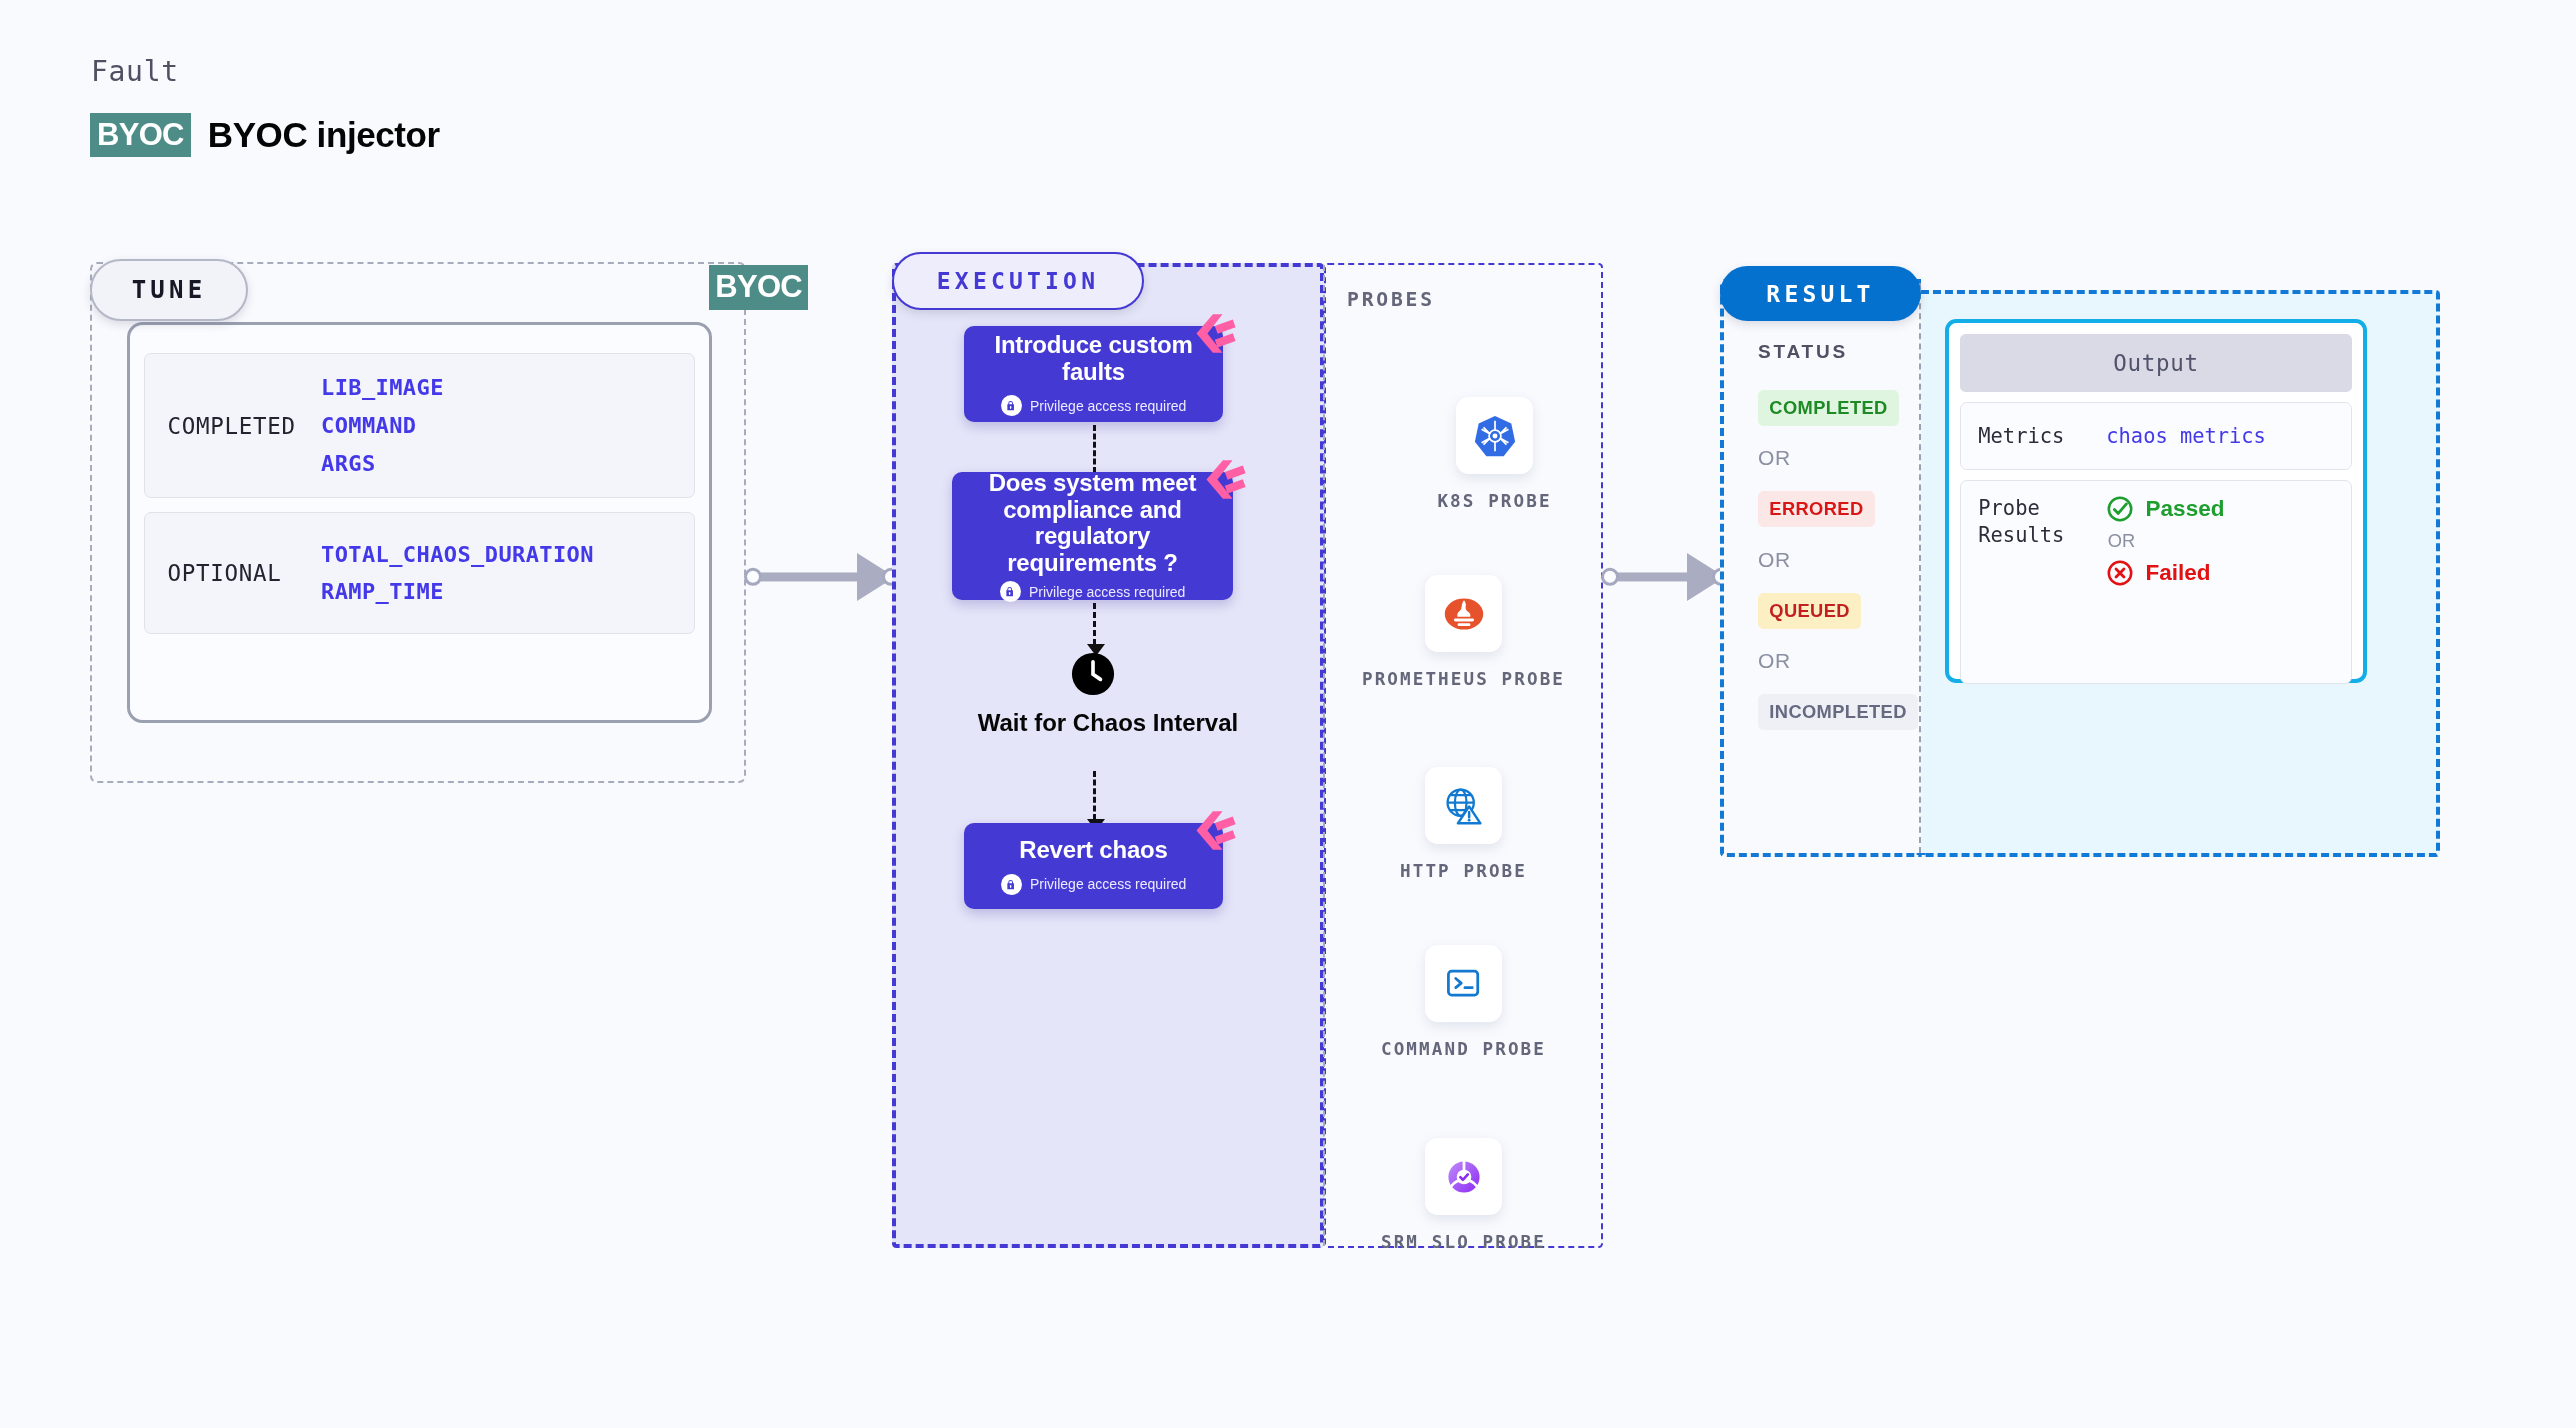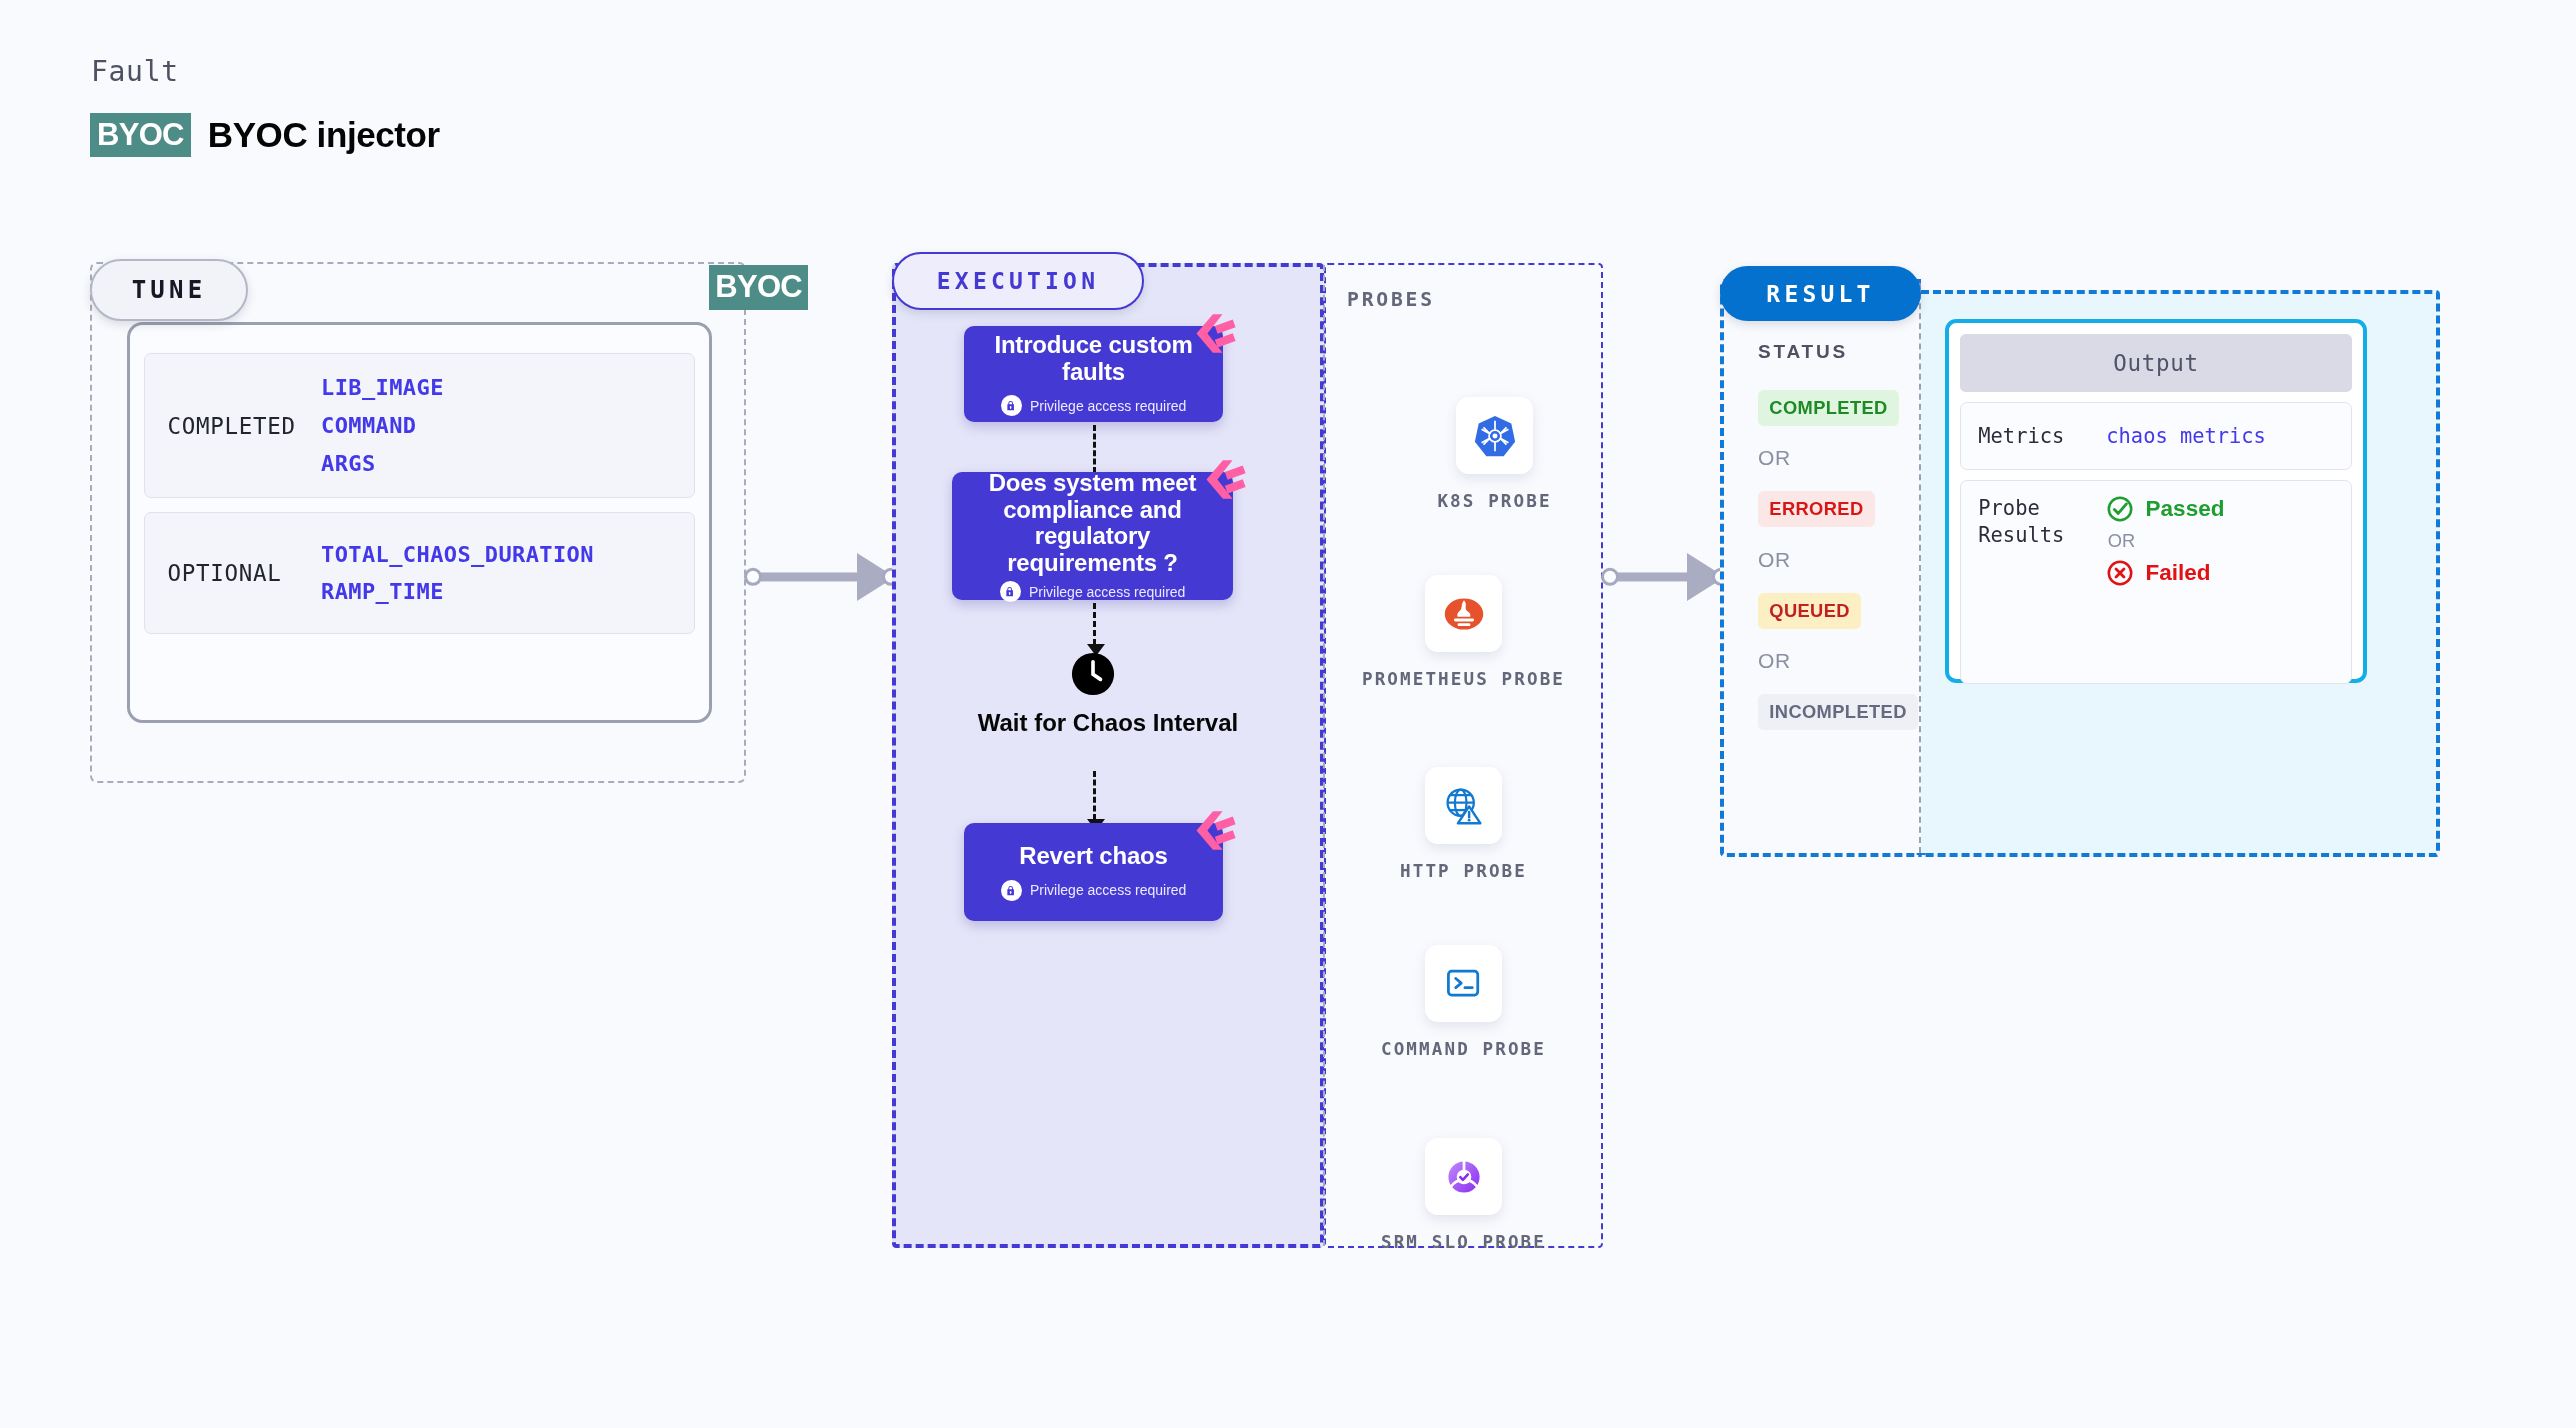--- a/index.html
+++ b/index.html
@@ -335,21 +335,21 @@
       <div class="dashed-arrow" style="left:197px; top:336px; height:42px;"></div>
 
       <svg class="clock" viewBox="0 0 24 24" style="left:174px; top:384px;">
         <circle cx="12" cy="12" r="11" fill="#000"></circle>
         <path d="M12 5.6v6.6l3.9 2.6" stroke="#fff" stroke-width="1.9" fill="none" stroke-linecap="round"></path>
       </svg>
       <div class="wait-label" style="top:442px;">Wait for Chaos Interval</div>
 
       <div class="dashed-arrow" style="left:197px; top:504px; height:49px;"></div>
 
-      <div class="node" style="left:68px; top:556px; width:259px; height:98px;">
+      <div class="node" style="left:68px; top:556px; width:259px; height:86px;">
         <div class="node-title">Revert chaos</div>
         <div class="priv">
           <span class="priv-lock">
             <svg viewBox="0 0 24 24" fill="#4539D4">
                 <path d="M17 9V7a5 5 0 0 0-10 0v2H5v13h14V9h-2zm-8-2a3 3 0 0 1 6 0v2H9V7zm4 9.7V19h-2v-2.3a2 2 0 1 1 2 0z"></path>
               </svg>
           </span>
           <span class="priv-txt">Privilege access required</span>
         </div>
         <svg class="harness-mark" viewBox="0 0 64 60">

